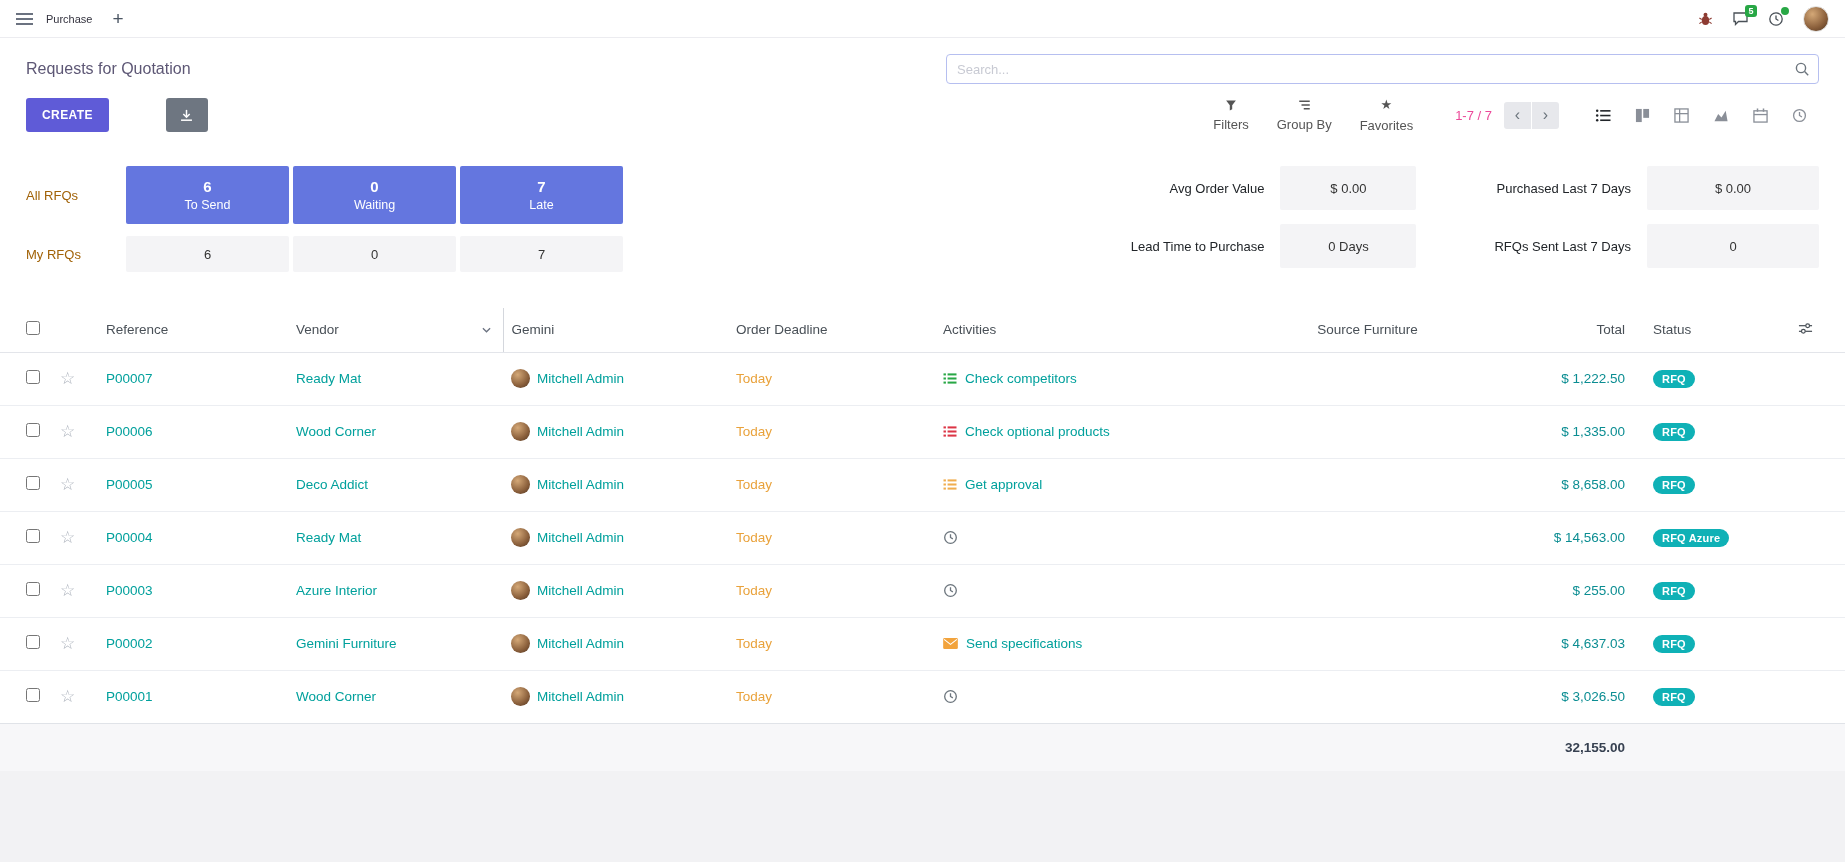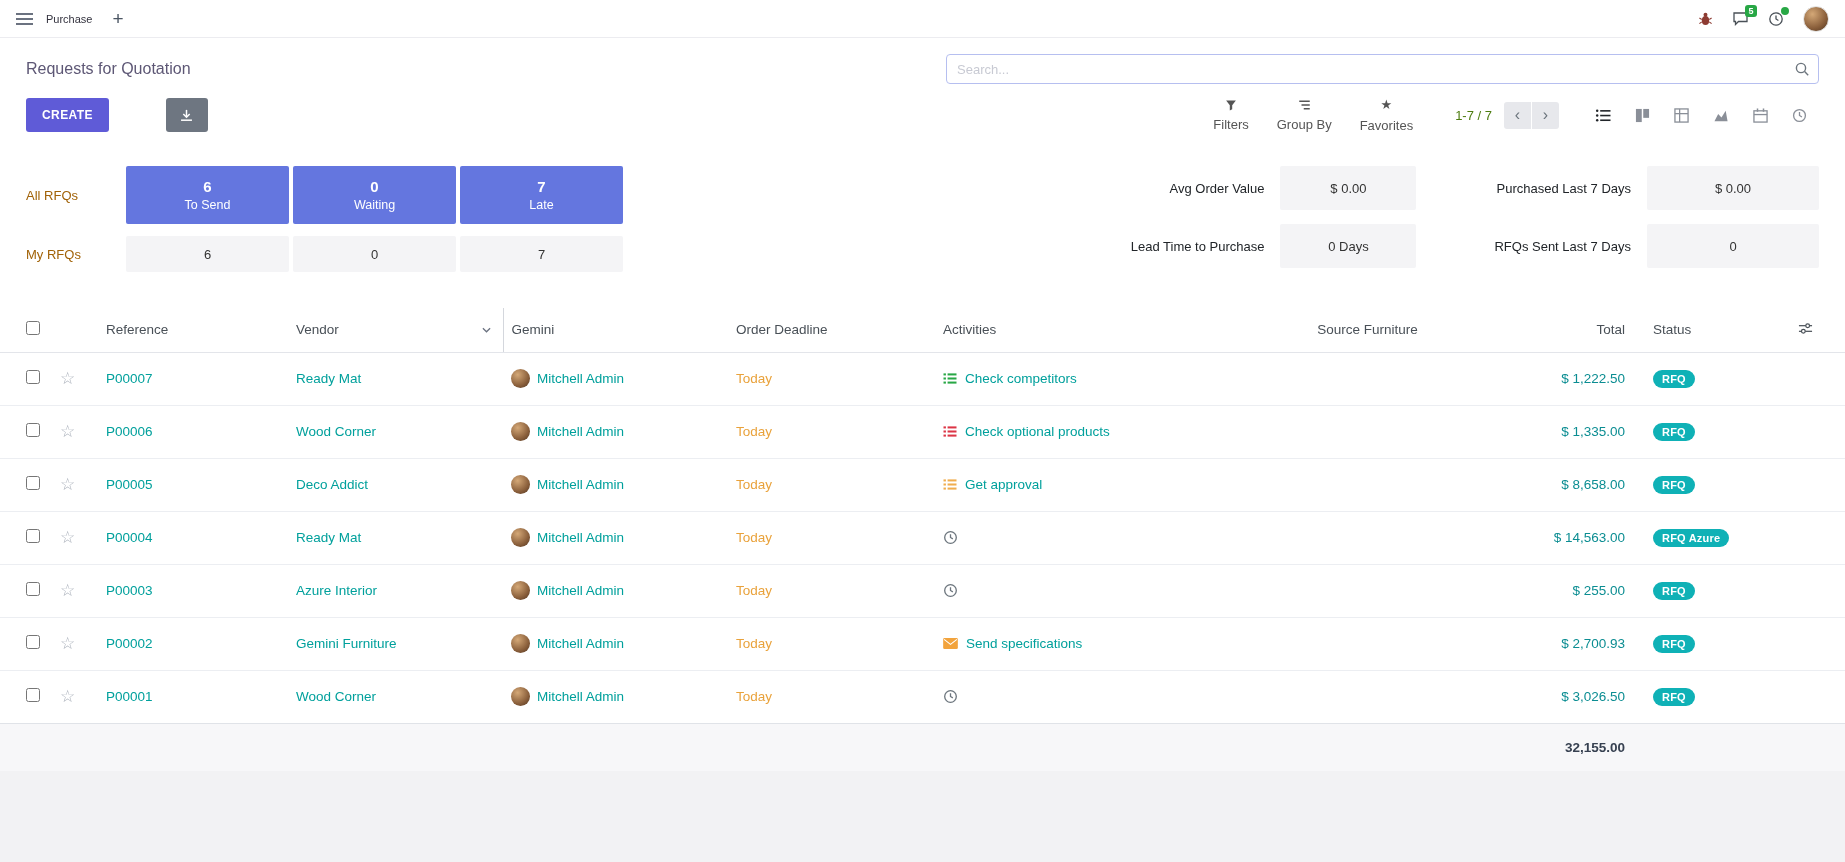--- a/index.html
+++ b/index.html
@@ -67,21 +67,21 @@
     align-items: center; justify-content: center; cursor: pointer;
   }
   .cp-right { margin-left: auto; display: flex; align-items: center; }
   .tool-btn {
     display: inline-flex; align-items: center; gap: 6px; color: #555;
     font-size: 13px; cursor: pointer; margin-right: 28px; flex-direction: column;
   }
   .tool-btn .t-icon { color: #555; }
   .fav-star { font-size: 13px; color: #555; }
   .pager { display: flex; align-items: center; margin-left: 14px; }
-  .pager-text { color: #4d7c0f; font-size: 13px; margin-right: 12px; white-space: nowrap; }
+  .pager-text { color: #ec4899; font-size: 13px; margin-right: 12px; white-space: nowrap; }
   .pager-btn {
     width: 27px; height: 27px; background: #e7e8ec; border: none; color: #6c757d;
     font-size: 16px; line-height: 1; cursor: pointer; display: inline-flex;
     align-items: center; justify-content: center;
   }
   .pager-btn.prev { border-radius: 3px 0 0 3px; margin-right: 1px; }
   .pager-btn.next { border-radius: 0 3px 3px 0; }
   .views { display: flex; align-items: center; margin-left: 24px; }
   .view-btn { padding: 5px 12px; color: #8a8f98; cursor: pointer; }
   .view-btn.active { color: #212529; }
@@ -553,21 +553,21 @@
           <svg width="15" height="11" viewBox="0 0 16 12">
                   <rect width="16" height="12" rx="1.5" fill="currentColor"></rect>
                   <path d="M1 1.5 8 7l7-5.5" stroke="#fff" stroke-width="1.2" fill="none"></path>
                 </svg>
         </span>
 
         <a class="link">Send specifications</a>
       </span>
     </td>
     <td></td>
-    <td class="c-total"><span class="amount">$ 2,700.93</span></td>
+    <td class="c-total"><span class="amount">$ 4,637.03</span></td>
     <td><span class="badge">RFQ</span></td>
     <td></td>
   </tr>
 
   <tr>
     <td class="c-check"><input type="checkbox" style=""></td>
     <td><span class="star">☆</span></td>
     <td><a class="link">P00001</a></td>
     <td><a class="link">Wood Corner</a></td>
     <td class="c-buyer">

